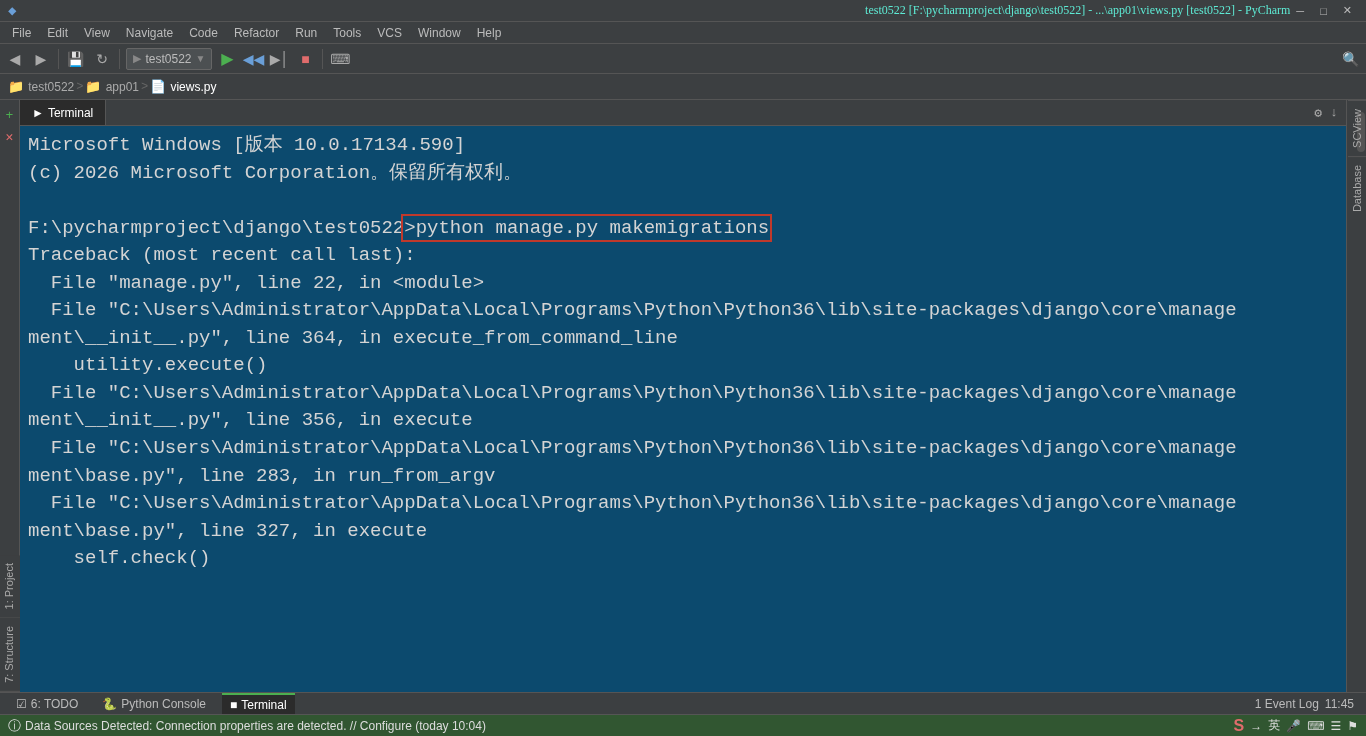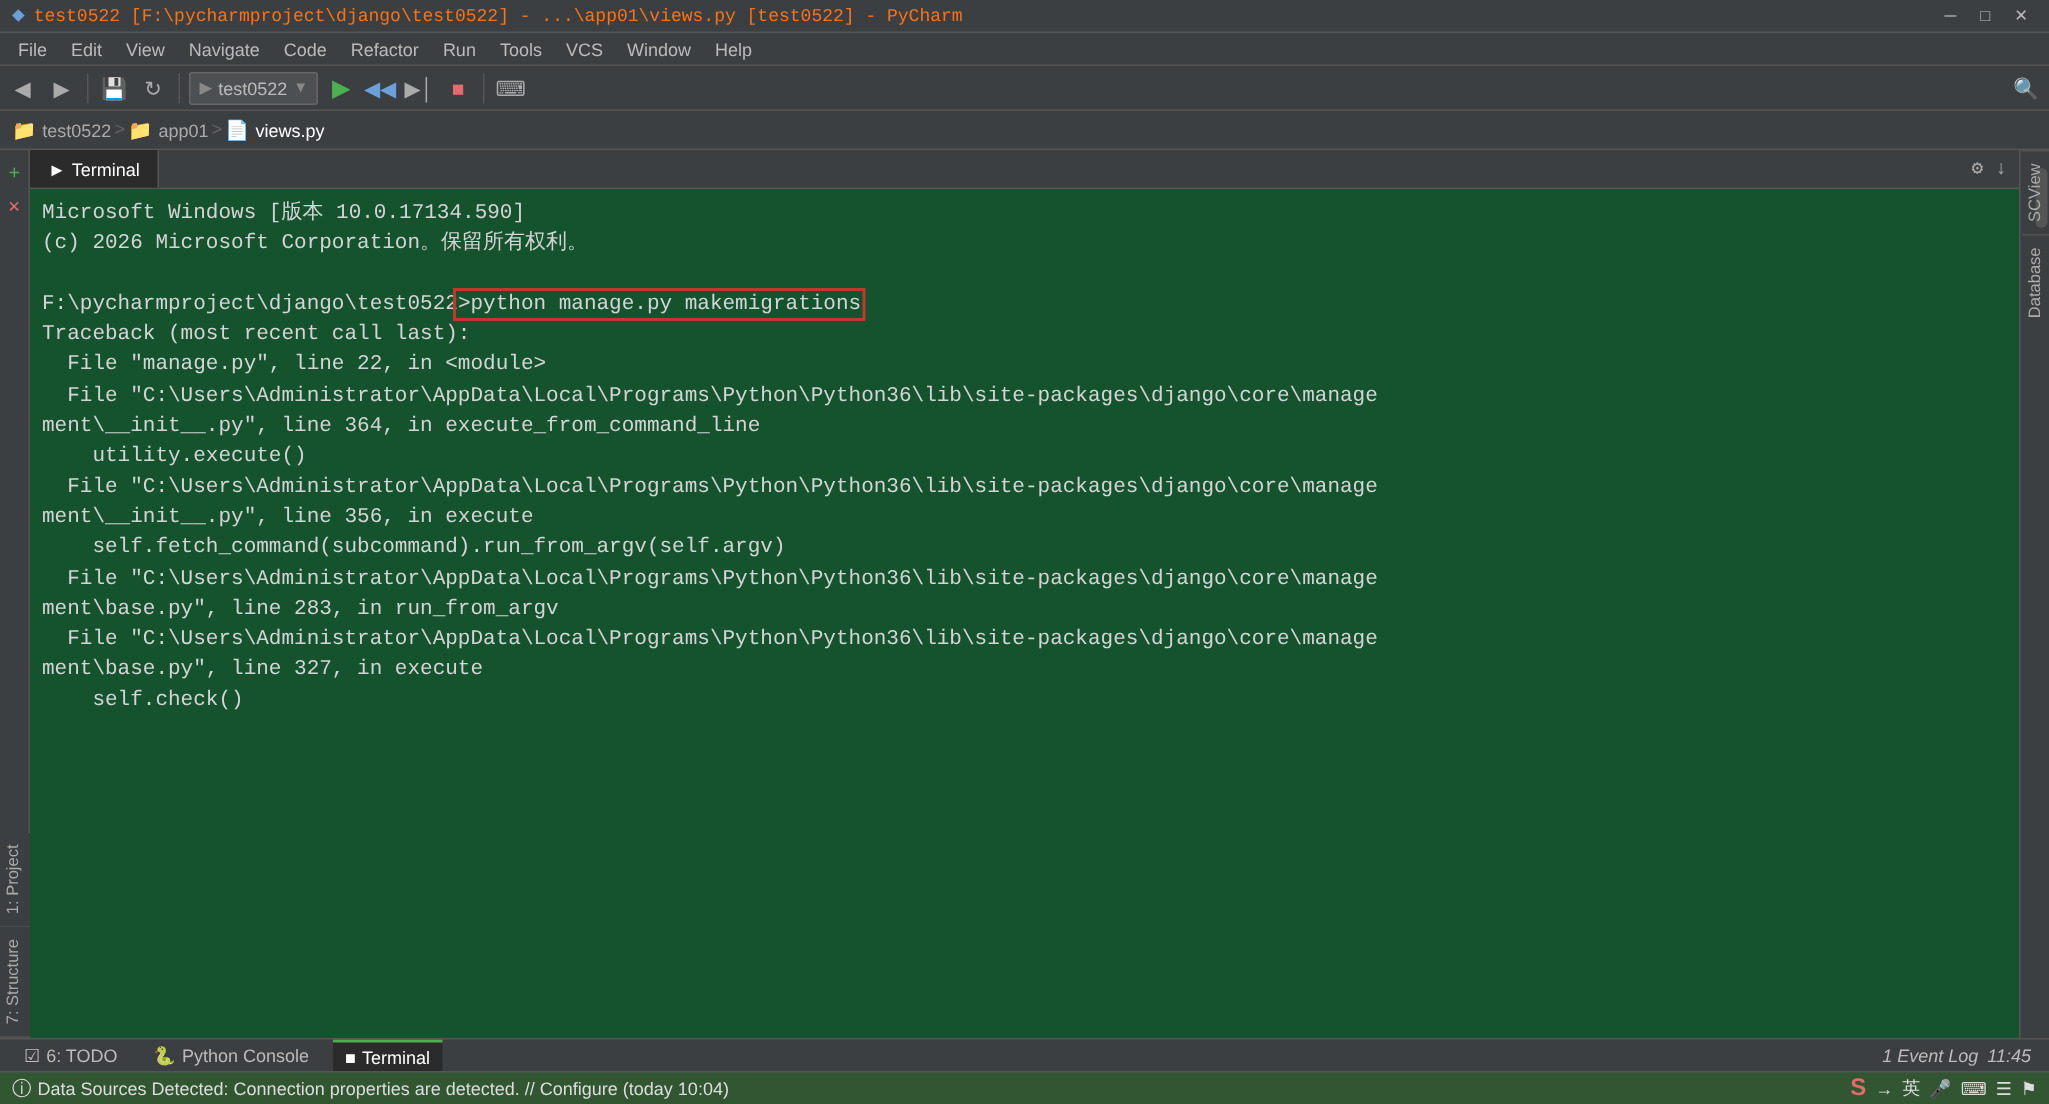--- a/index.html
+++ b/index.html
@@ -16,25 +16,25 @@
     #title-bar {
       height: 22px;
       background: #3c3f41;
       display: flex;
       align-items: center;
       justify-content: space-between;
       padding: 0 8px;
       border-bottom: 1px solid #555;
     }
     #title-text {
-      font-family: Liberation Mono, monospace;
-      font-size: 12px;
-      color: #f97316;
+      font-family: Liberation Serif, serif;
+      font-size: 12px;
+      color: #5eead4;
       flex: 1;
-      text-align: left;
+      text-align: right;
     }
     .title-left {
       display: flex;
       align-items: center;
     }
     .window-controls {
       display: flex;
       gap: 4px;
     }
     .win-btn {
@@ -195,25 +195,25 @@
     .tab-icon-btn {
       color: #aaa;
       font-size: 13px;
       cursor: pointer;
       padding: 2px;
     }
 
     
     #terminal-content {
       flex: 1;
-      background: #14532d;
+      background: #0c4a6e;
       padding: 6px 8px;
       overflow-y: auto;
       font-family: 'Courier New', Courier, monospace;
-      font-size: 14px;
+      font-size: 19px;
       color: #d4d4d4;
       line-height: 1.45;
     }
 
     .cmd-highlight {
       display: inline;
       outline: 2px solid #c0392b;
       outline-offset: 1px;
       background: transparent;
     }
@@ -268,21 +268,20 @@
       font-size: 12px;
     }
     .bottom-right {
       margin-left: auto;
       display: flex;
       align-items: center;
       gap: 6px;
       font-family: Arial, sans-serif;
       font-size: 12px;
       color: #bbb;
-      font-style: italic;
     }
 
     
     #status-bar {
       height: 22px;
       background: #4a6a4a;
       display: flex;
       align-items: center;
       padding: 0 8px;
       font-family: Arial, sans-serif;
@@ -390,21 +389,20 @@
       <div>(c) 2026 Microsoft Corporation。保留所有权利。</div>
       <div>&nbsp;</div>
       <div><span>F:\pycharmproject\django\test0522</span><span class="cmd-highlight">&gt;python manage.py makemigrations</span></div>
       <div>Traceback (most recent call last):</div>
       <div>&nbsp; File "manage.py", line 22, in &lt;module&gt;</div>
       <div>&nbsp; File "C:\Users\Administrator\AppData\Local\Programs\Python\Python36\lib\site-packages\django\core\manage</div>
       <div>ment\__init__.py", line 364, in execute_from_command_line</div>
       <div>&nbsp;&nbsp;&nbsp;&nbsp;utility.execute()</div>
       <div>&nbsp; File "C:\Users\Administrator\AppData\Local\Programs\Python\Python36\lib\site-packages\django\core\manage</div>
       <div>ment\__init__.py", line 356, in execute</div>
-      <div>&nbsp;&nbsp;&nbsp;&nbsp;self.fetch_command(subcommand).run_from_argv(self.argv)</div>
       <div>&nbsp; File "C:\Users\Administrator\AppData\Local\Programs\Python\Python36\lib\site-packages\django\core\manage</div>
       <div>ment\base.py", line 283, in run_from_argv</div>
       <div>&nbsp; File "C:\Users\Administrator\AppData\Local\Programs\Python\Python36\lib\site-packages\django\core\manage</div>
       <div>ment\base.py", line 327, in execute</div>
       <div>&nbsp;&nbsp;&nbsp;&nbsp;self.check()</div>
     </div>
   </div>
 
   <div id="right-sidebar" style="width:20px;background:#3c3f41;border-left:1px solid #555;display:flex;flex-direction:column;align-items:center;position:relative;">
 

